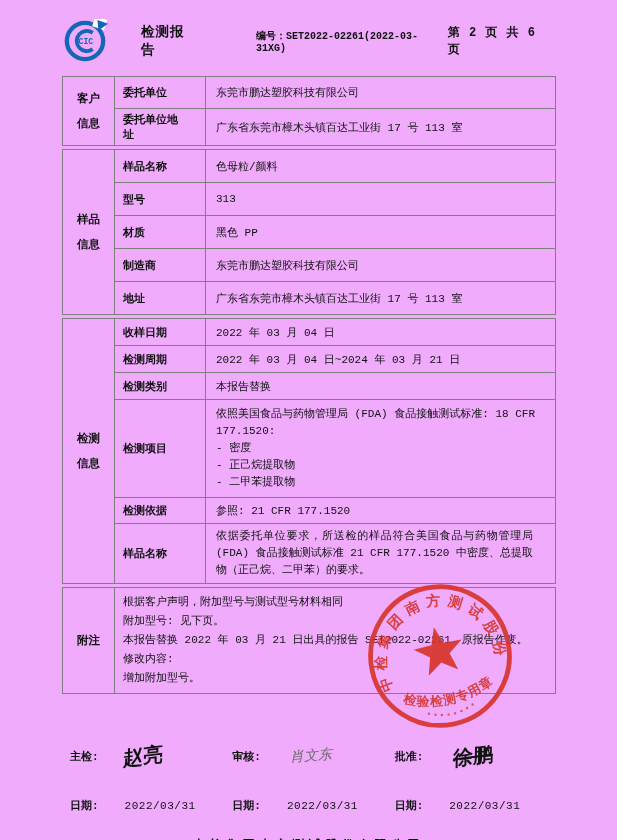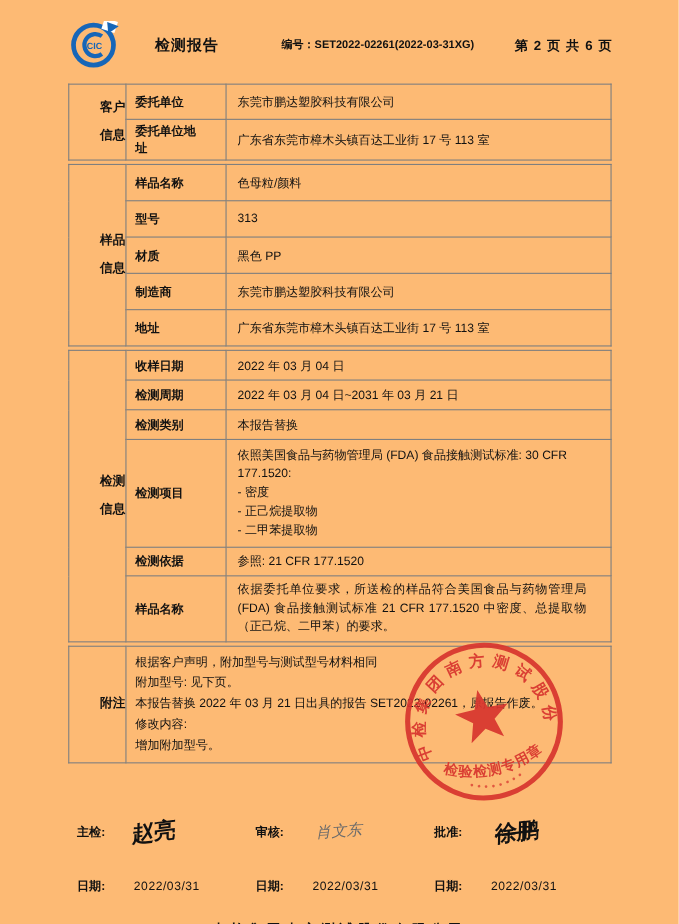--- a/index.html
+++ b/index.html
@@ -1,33 +1,33 @@
 <!DOCTYPE html>
 <html><head>
 <meta charset="utf-8">
 <style>
   * { margin:0; padding:0; box-sizing:border-box; }
   body { background:#fff; }
   .page {
-    position:relative; width:617px; height:840px; background:#fdba74;
-    font-family:Liberation Sans, sans-serif; color:#111; overflow:hidden;
+    position:relative; width:617px; height:840px; background:#f0abfc;
+    font-family:Liberation Mono, monospace; color:#111; overflow:hidden;
   }
   
   .header { display:flex; align-items:center; padding:18px 60px 0 62px; height:64px; }
   .logo { width:46px; height:44px; flex:0 0 auto; }
   .doc-title { font-size:13.5px; font-weight:bold; margin-left:33px; letter-spacing:1px; }
   .report-no { font-size:10px; font-weight:bold; margin-left:57px; }
   .page-info { font-size:12px; font-weight:bold; margin-left:auto; letter-spacing:1px; }
   
   .tbl-wrap { margin:12px 0 0 62px; width:494px; }
   table.report-table { border-collapse:collapse; table-layout:fixed; width:494px; }
   table.report-table + table.report-table { margin-top:3px; }
   td { border:1px solid #7f7f7f; font-size:11px; vertical-align:middle; }
   col.c-group { width:52px; } col.c-label { width:91px; } col.c-value { width:auto; }
-  td.group { text-align:right; font-weight:bold; white-space:pre-line; line-height:25px; font-size:11.5px; }
+  td.group { text-align:center; font-weight:bold; white-space:pre-line; line-height:25px; font-size:11.5px; }
   td.label { font-weight:bold; padding:3px 19px 3px 8px; }
   td.value { padding:3px 6px 3px 10px; }
   td.multiline { white-space:pre-line; line-height:17px; padding:6px 6px 6px 10px; }
   .t1 tr { height:32px; } .t2 tr { height:33px; }
   .t3 tr.r-s { height:27px; }
   .t3 tr.r-items { height:88px; }
   .t3 tr.r-basis { height:26px; }
   .t3 tr.r-concl { height:58px; }
   .t3 td.concl { line-height:17px; padding:4px 22px 4px 10px; text-align:justify; }
   .t4 tr { height:96px; }
@@ -130,29 +130,29 @@
         </colgroup>
       <tbody>
           <tr class="r-s">
         <td class="group" rowspan="6">检测
 信息</td>
         <td class="label">收样日期</td>
         <td class="value">2022 年 03 月 04 日</td>
       </tr>
       <tr class="r-s">
         <td class="label">检测周期</td>
-        <td class="value">2022 年 03 月 04 日~2031 年 03 月 21 日</td>
+        <td class="value">2022 年 03 月 04 日~2024 年 03 月 21 日</td>
       </tr>
       <tr class="r-s">
         <td class="label">检测类别</td>
         <td class="value">本报告替换</td>
       </tr>
       <tr class="r-items">
         <td class="label">检测项目</td>
-        <td class="value multiline">依照美国食品与药物管理局 (FDA) 食品接触测试标准: 30 CFR
+        <td class="value multiline">依照美国食品与药物管理局 (FDA) 食品接触测试标准: 18 CFR
 177.1520:
 - 密度
 - 正己烷提取物
 - 二甲苯提取物</td>
       </tr>
       <tr class="r-basis">
         <td class="label">检测依据</td>
         <td class="value">参照: 21 CFR 177.1520</td>
       </tr>
       <tr class="r-concl">

